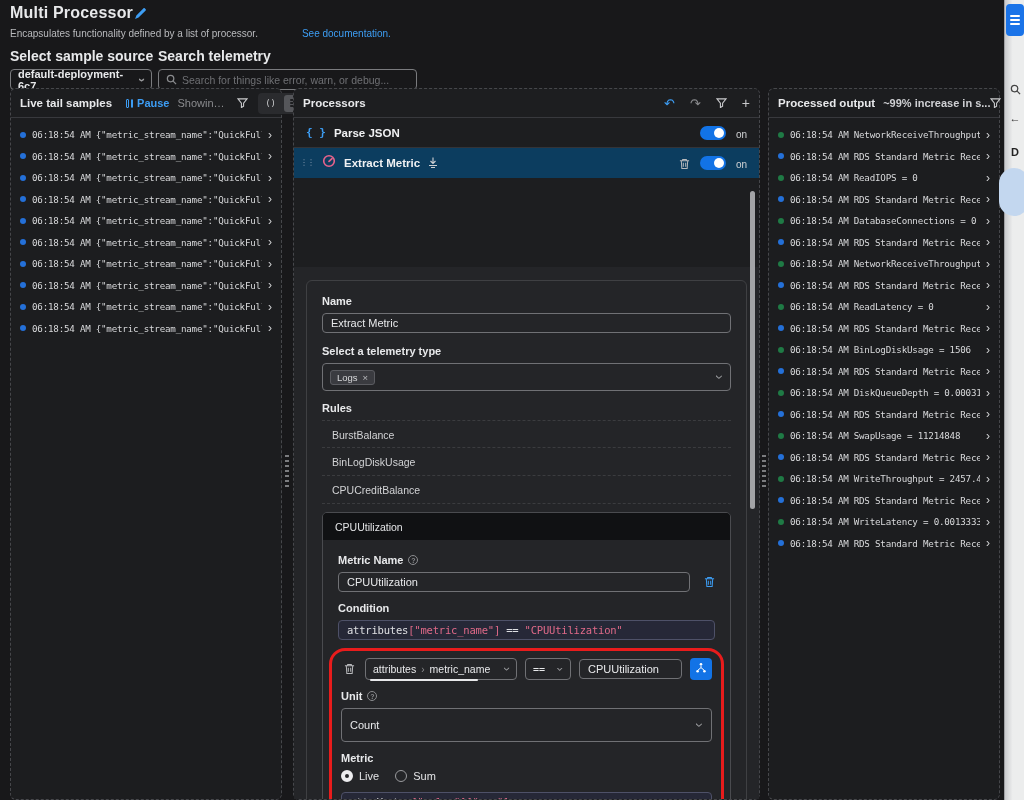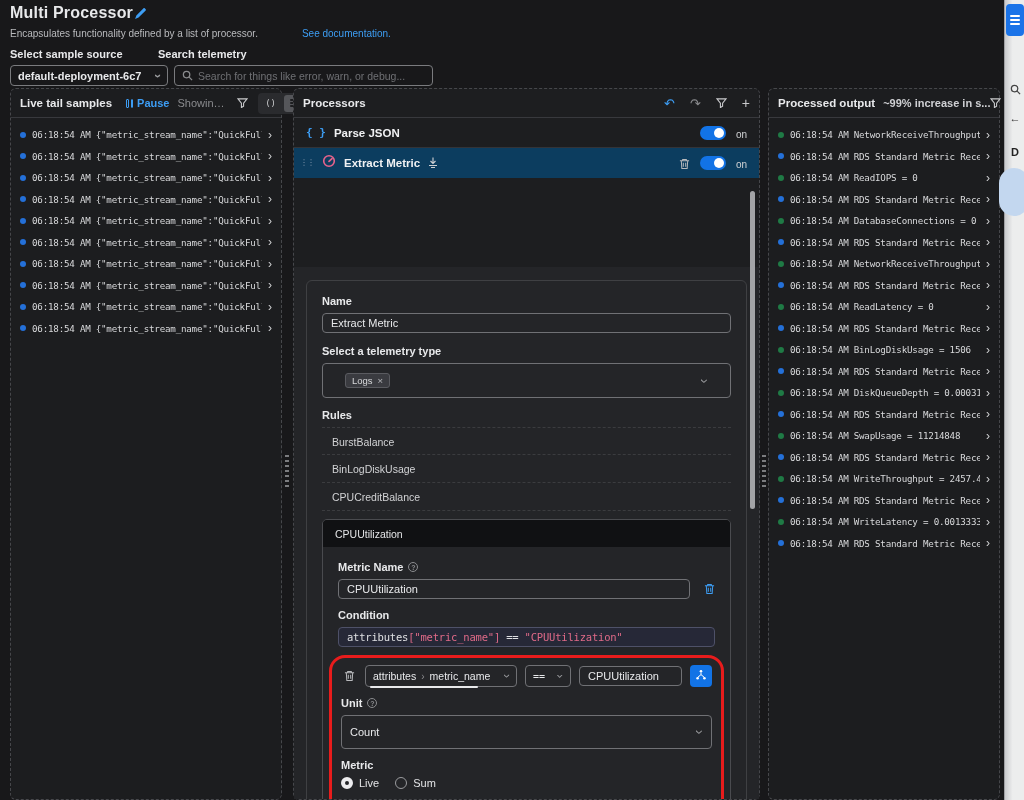--- a/index.html
+++ b/index.html
@@ -7,24 +7,24 @@
   body { background:#18181a; font-family:"Liberation Sans", sans-serif; color:#e8e9eb; position:relative; }
 
   
   .hdr { position:absolute; left:10px; top:4px; width:990px; }
   .title-row { display:flex; align-items:center; gap:1px; }
   .title { font-size:16px; font-weight:bold; letter-spacing:.2px; }
   .pencil { cursor:pointer; display:inline-flex; }
   .subtitle { margin-top:6px; font-size:10px; color:#b9babd; }
   .doc-link { color:#3d9df3; cursor:pointer;margin-left:44px; }
   .ctl-labels { display:flex; margin-top:9px; }
-  .ctl-label { font-size:11px; font-weight:bold; }
+  .ctl-label { font-size:14px; font-weight:bold; }
   .ctl-label.src { width:148px; }
   .ctl-row { display:flex; margin-top:5px; align-items:center; }
-  .select-box { width:158px; height:21px; border:1px solid #7a7b7e; border-radius:4px;
+  .select-box { width:142px; height:21px; border:1px solid #7a7b7e; border-radius:4px;
     display:flex; align-items:center; padding:0 7px; font-size:11px; font-weight:bold; cursor:pointer; }
   .select-box .chev { margin-left:auto; }
   .search-box { margin-left:6px; width:259px; height:21px; border:1px solid #7a7b7e; border-radius:4px;
     display:flex; align-items:center; padding:0 7px; gap:5px; }
   .search-box input { background:transparent; border:none; outline:none; color:#cfd0d3;
     font-size:10.5px; width:100%; font-family:"Liberation Sans", sans-serif; }
   .search-box input::placeholder { color:#6f7074; }
 
   .chev { display:inline-block; color:#9a9b9e; font-size:12px; transform:rotate(90deg); line-height:1; }
   .chev.lg { font-size:14px; }
@@ -84,22 +84,22 @@
   .form-area { position:absolute; left:0; right:0; top:178px; bottom:0; background:#242528; overflow:hidden; }
   .form-container { margin:13px 12px 0; border:1px solid #3f4043; border-radius:6px; padding:14px 15px 10px; }
 
   .f-label { font-size:11px; font-weight:bold; color:#e8e9eb; margin-bottom:6px; display:flex; align-items:center; gap:5px; }
   .q-circle { width:10px; height:10px; border:1px solid #8a8b8e; border-radius:50%; color:#8a8b8e;
     font-size:7px; display:inline-flex; align-items:center; justify-content:center; font-weight:bold; }
   .t-input { width:100%; height:20px; background:transparent; border:1px solid #707175; border-radius:4px;
     color:#e8e9eb; font-size:11px; padding:0 8px; font-family:"Liberation Sans", sans-serif; outline:none; }
   .gap12 { height:12px; } .gap11 { height:11px; } .gap10 { height:10px; }
 
-  .multi-select { width:100%; height:35px; border:1px solid #707175; border-radius:4px; display:flex;
-    align-items:center; padding:0 22px; cursor:pointer; }
+  .multi-select { width:100%; height:28px; border:1px solid #707175; border-radius:4px; display:flex;
+    align-items:center; padding:0 7px; cursor:pointer; }
   .chip { background:#3a3b40; border:1px solid #5a5b60; border-radius:3px; font-size:9.5px; color:#d8d9db;
     padding:1px 6px; display:flex; align-items:center; gap:5px; }
   .chip-x { cursor:pointer; color:#b9babd; }
   .multi-select .chev { margin-left:auto; }
 
   .rule-row { height:28px; line-height:28px; font-size:10.5px; color:#d2d3d5; padding:0 10px; cursor:pointer; }
   .rules-before .rule-row { border-bottom:1px dashed #3b3c3f; }
   .rules-before .rule-row:first-of-type { border-top:1px dashed #3b3c3f; }
 
   .expanded { border:1px solid #4a4b4f; border-radius:5px; margin-top:8px; }

